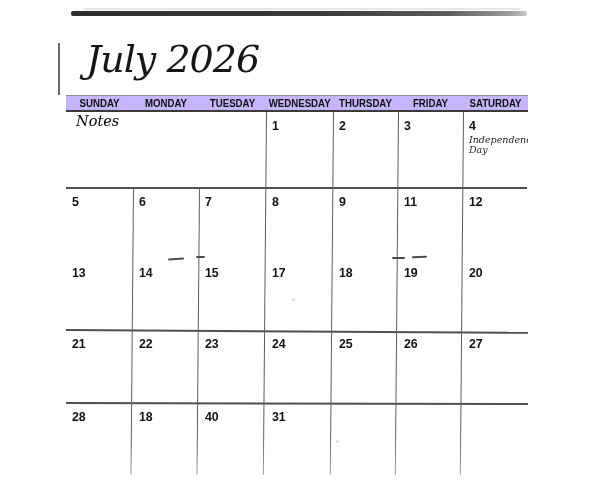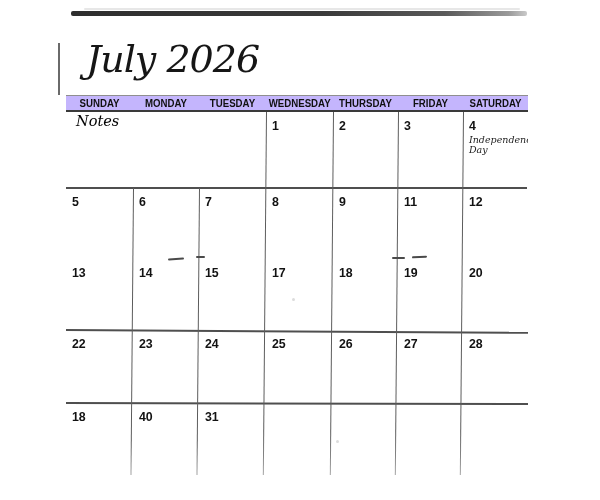--- a/index.html
+++ b/index.html
@@ -103,20 +103,21 @@
 
     <div class="cell"><span class="num">12</span></div>
     <div class="cell"><span class="num">13</span></div>
     <div class="cell"><span class="num">14</span></div>
     <div class="cell"><span class="num">15</span></div>
     <div class="cell"><span class="num">17</span></div>
     <div class="cell"><span class="num">18</span></div>
 
     <div class="cell"><span class="num">19</span></div>
     <div class="cell"><span class="num">20</span></div>
+    <div class="cell"><span class="num">21</span></div>
     <div class="cell"><span class="num">22</span></div>
     <div class="cell"><span class="num">23</span></div>
     <div class="cell"><span class="num">24</span></div>
     <div class="cell"><span class="num">25</span></div>
 
     <div class="cell"><span class="num">26</span></div>
     <div class="cell"><span class="num">27</span></div>
     <div class="cell"><span class="num">28</span></div>
     <div class="cell"><span class="num">18</span></div>
     <div class="cell"><span class="num">40</span></div>

